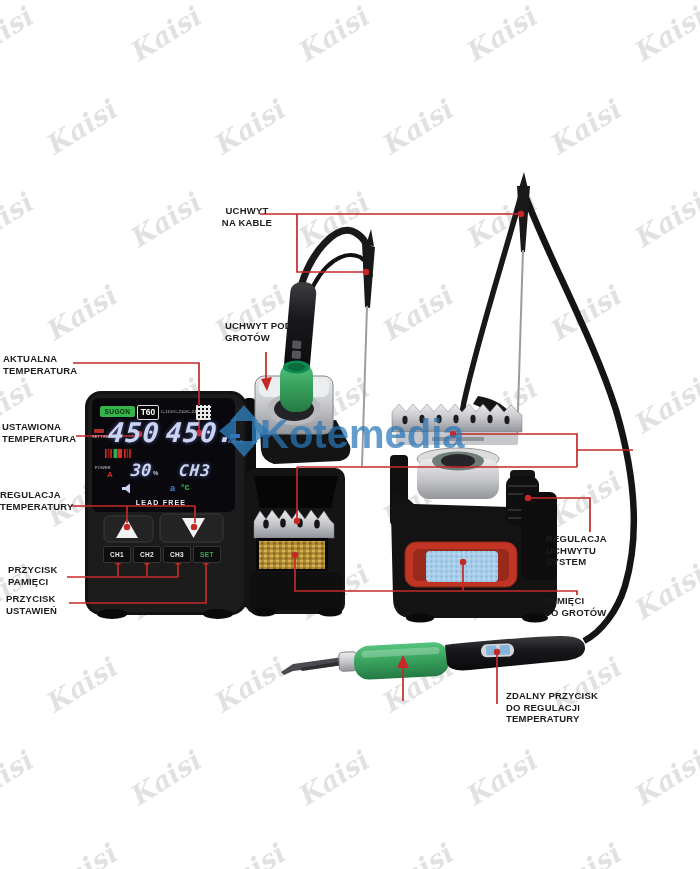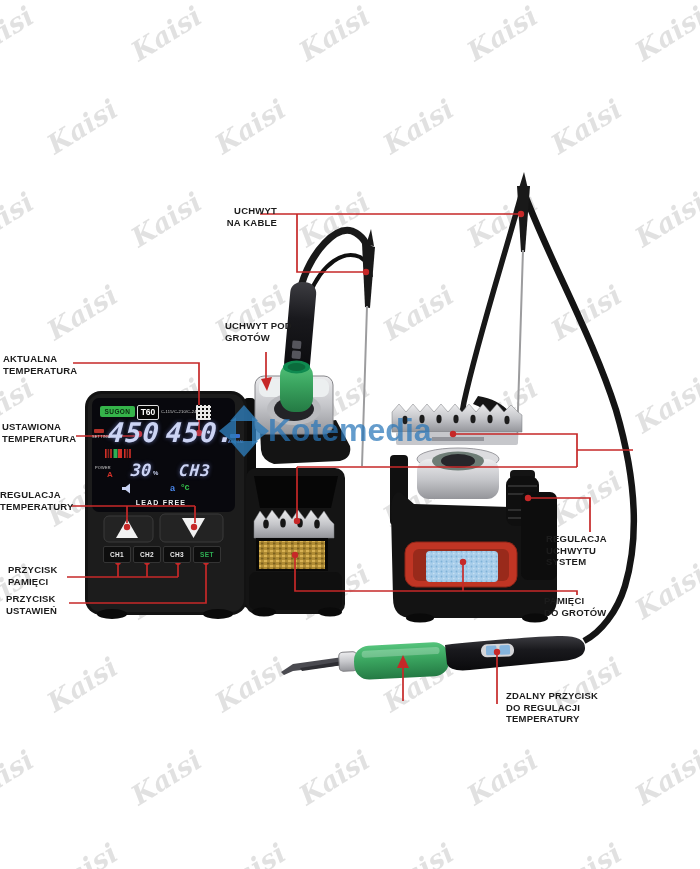--- a/index.html
+++ b/index.html
@@ -3,21 +3,21 @@
 <meta charset="utf-8">
 <style>
   html,body{margin:0;padding:0;background:#fff;}
   .stage{position:relative;width:700px;height:869px;background:#ffffff;overflow:hidden;
          font-family:"Liberation Sans",sans-serif;}
   
   .wm-layer{position:absolute;inset:0;z-index:1;}
   .wm-tile{position:absolute;font-family:"DejaVu Serif",serif;font-weight:bold;font-style:italic;
            font-size:27px;color:rgba(120,120,120,.22);transform:rotate(-32deg);white-space:nowrap;}
   .brand-wm{position:absolute;z-index:4;pointer-events:none;}
-  .brand-wm-text{position:absolute;left:268px;top:412px;font-weight:bold;font-size:32px;
+  .brand-wm-text{position:absolute;left:260px;top:412px;font-weight:bold;font-size:40px;
            color:rgba(40,118,184,.72);letter-spacing:0;}
   
   .illu{position:absolute;left:0;top:0;z-index:2;}
   
   .dtx{position:absolute;z-index:3;white-space:nowrap;}
   .sugon-chip{left:100px;top:406px;width:35px;height:11px;background:#35b44a;color:#0b2a10;
       font-size:6.5px;font-weight:bold;line-height:11px;text-align:center;border-radius:2px;letter-spacing:.4px;}
   .t60-chip{left:137px;top:405px;width:20px;height:13px;border:1px solid #dedede;background:#050505;
       color:#fff;font-size:8.5px;font-weight:bold;line-height:12px;text-align:center;border-radius:2px;}
   .series{left:161px;top:409px;font-size:4px;color:#cfcfcf;letter-spacing:.2px;}
@@ -42,21 +42,21 @@
   .leadfree{left:128px;top:499px;width:66px;text-align:center;font-size:7px;font-weight:bold;
             color:#f0f0f0;letter-spacing:1.2px;}
   .chbtn{width:26px;height:15px;background:#0e0e0e;border:1px solid #343434;border-radius:2px;
          color:#e8e8e8;font-size:6.5px;font-weight:bold;line-height:15px;text-align:center;letter-spacing:.4px;}
   .ch1{left:103px;top:546px;} .ch2{left:133px;top:546px;} .ch3{left:163px;top:546px;}
   .setb{left:193px;top:546px;color:#2fae54;}
   
   .ann{position:absolute;z-index:5;font-weight:bold;font-size:9.5px;line-height:11.5px;
        color:#1c1c1c;letter-spacing:.2px;}
   .ann span{display:block;}
-  .ann-left{text-align:right;}
+  .ann-left{text-align:center;}
   .ann-small{font-size:9px;}
 </style>
 </head>
 <body>
 
 <div class="stage">
 
   <div class="wm-layer">
       <span class="wm-tile" style="left: -40px; top: 18px;">Kaisi</span>
       <span class="wm-tile" style="left: 128px; top: 18px;">Kaisi</span>

